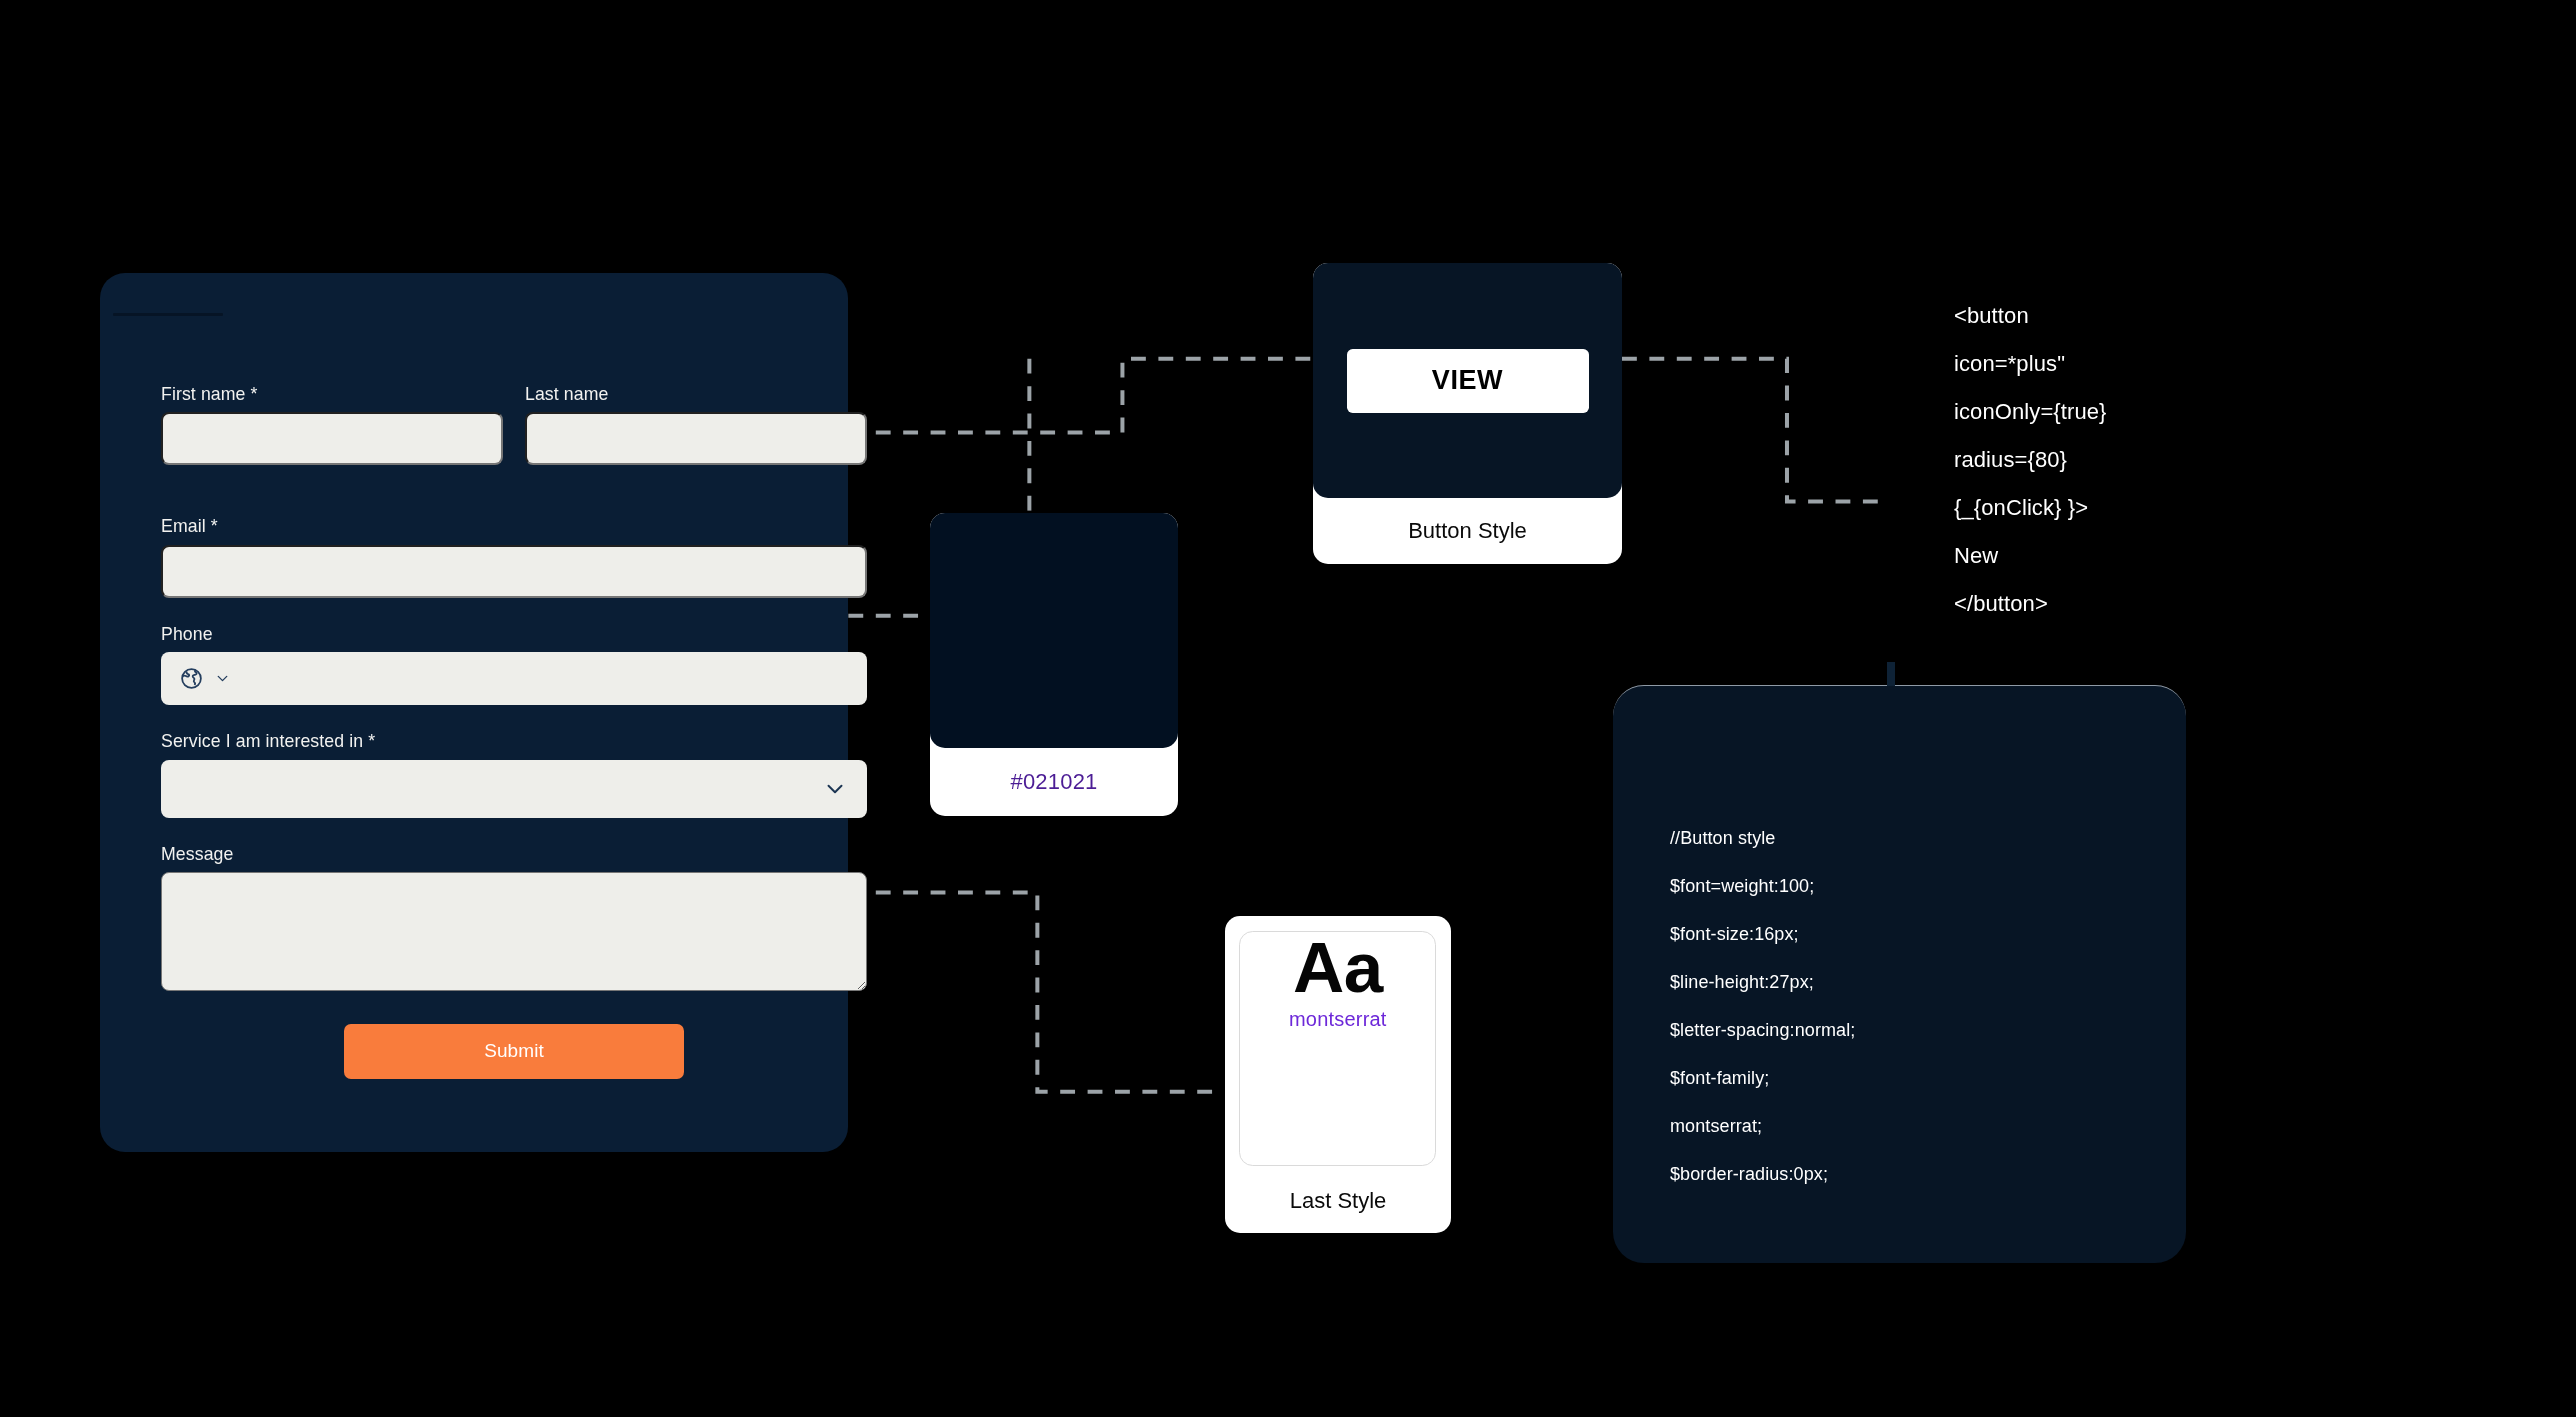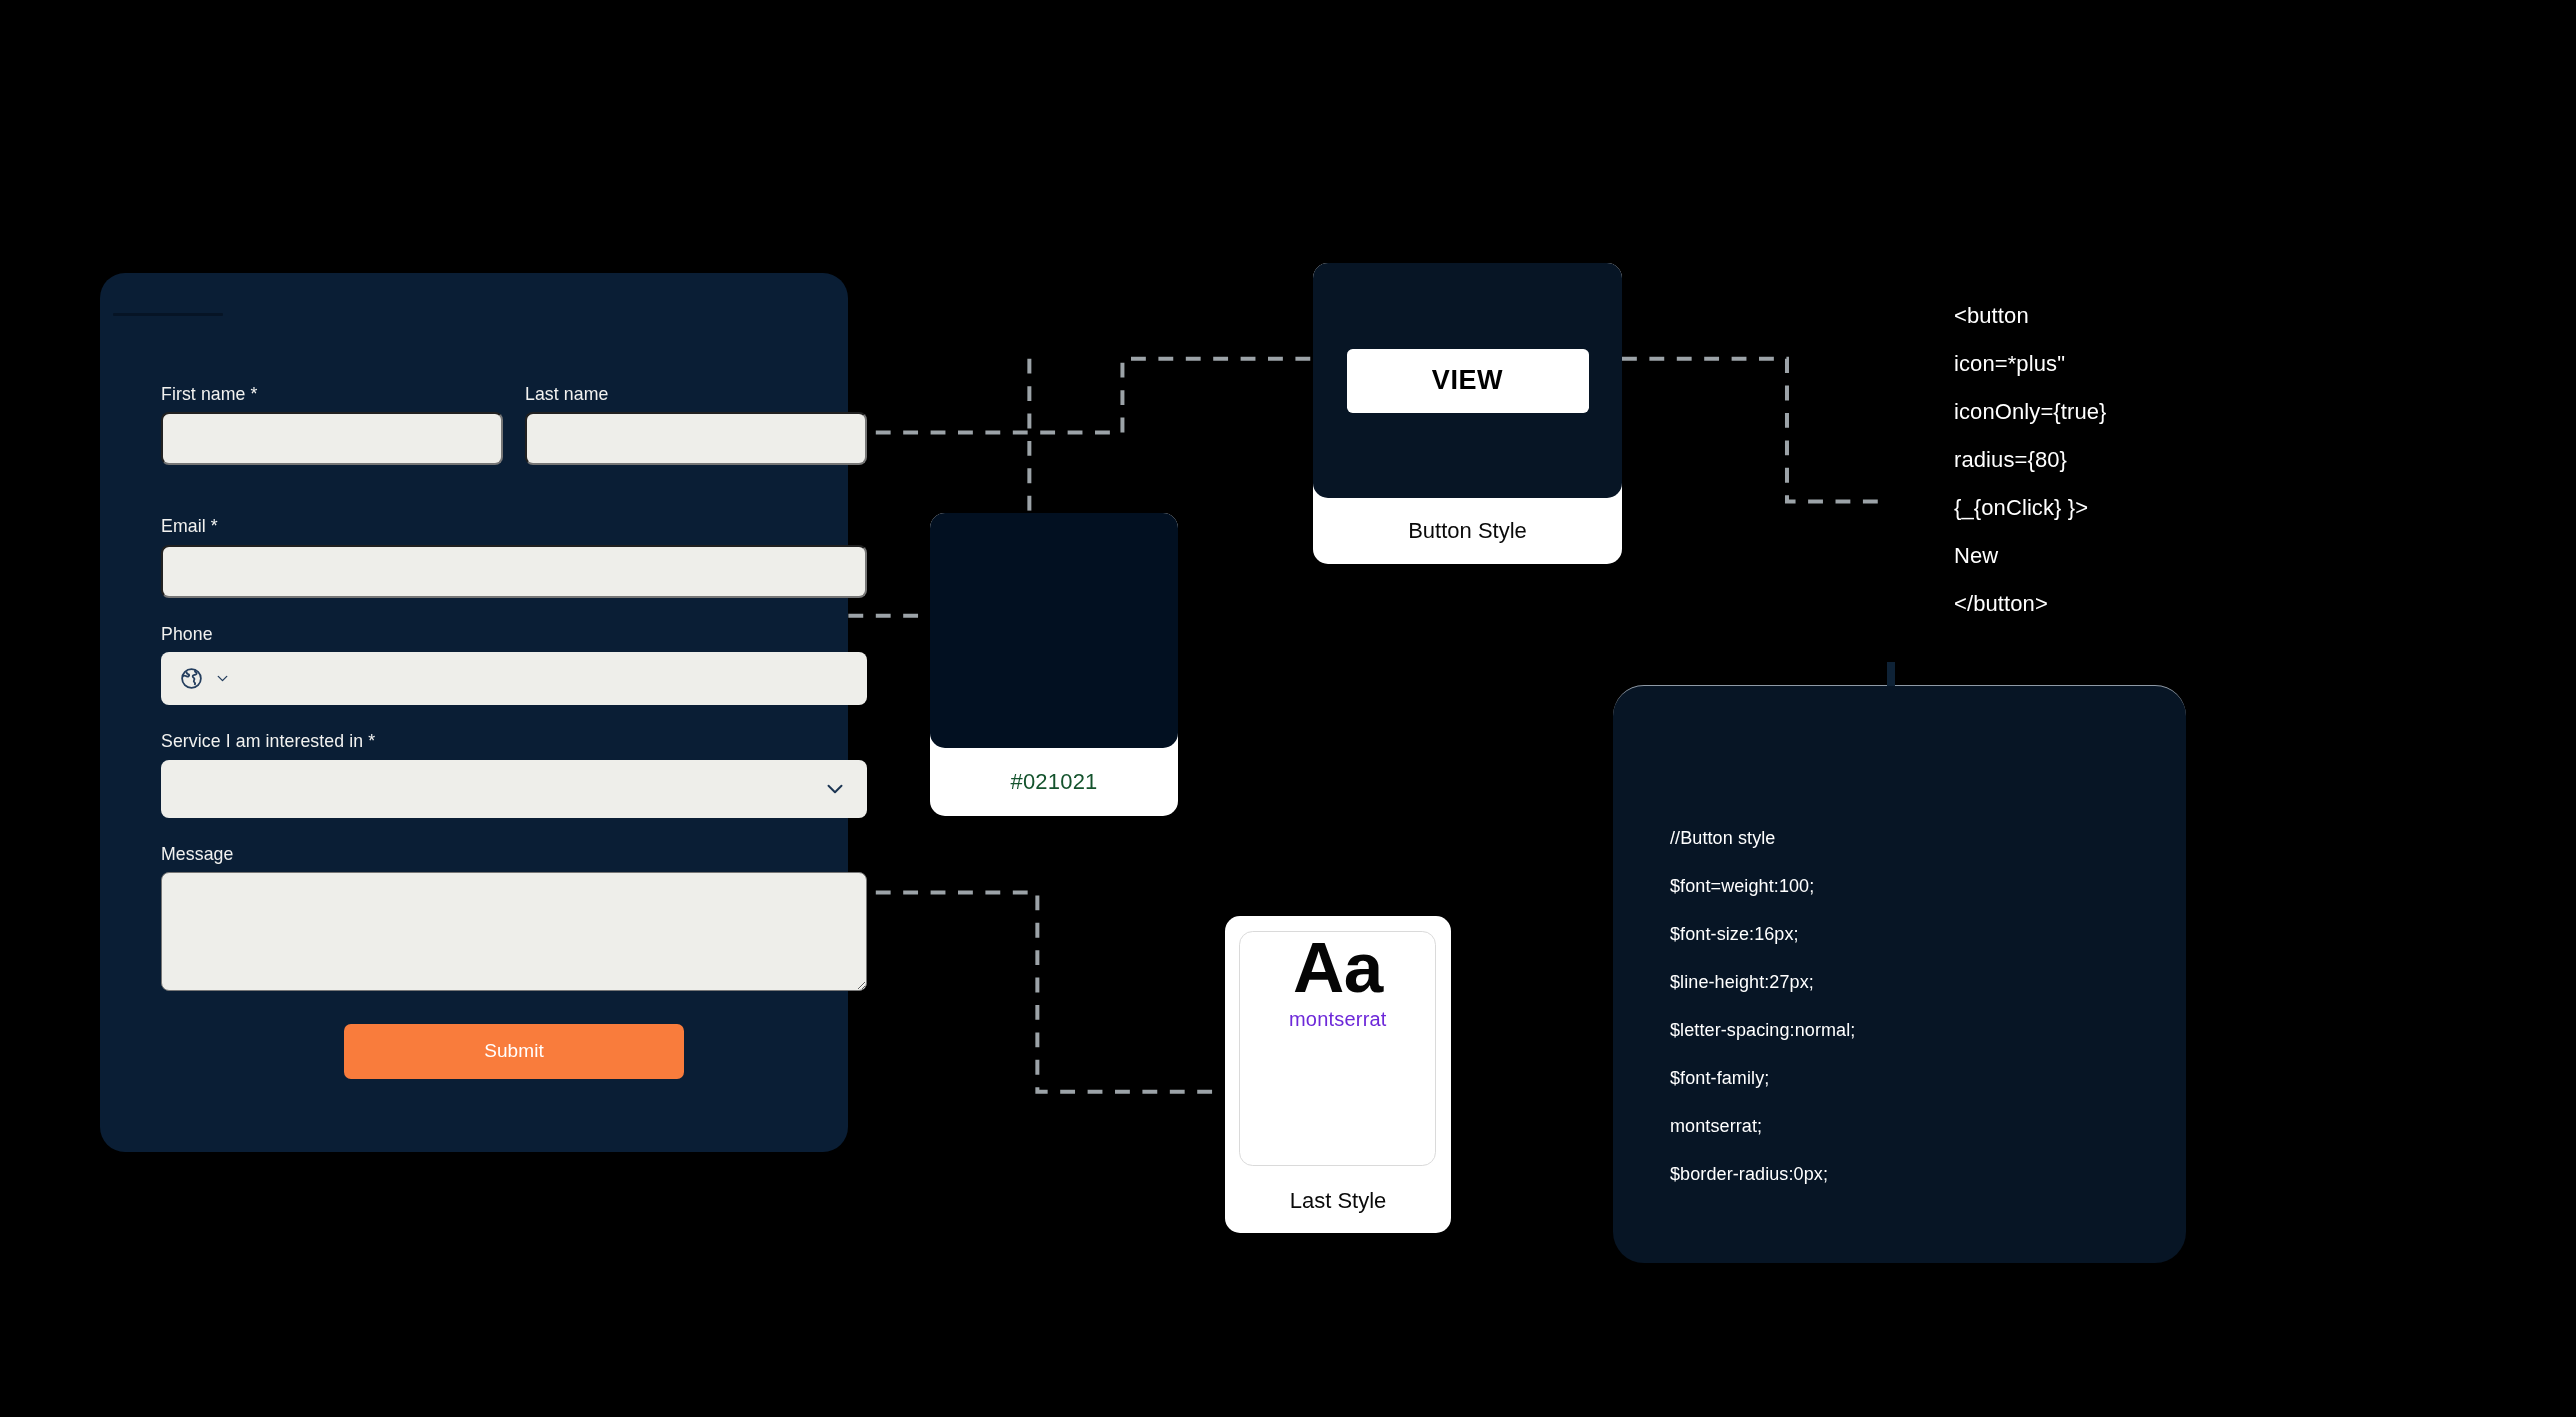--- a/index.html
+++ b/index.html
@@ -157,21 +157,21 @@
   }
   .swatch-label {
     position: absolute;
     left: 0;
     top: 235px;
     width: 248px;
     height: 67px;
     display: flex;
     align-items: center;
     justify-content: center;
-    color: #14532d;
+    color: #4c1d95;
     font-size: 22px;
     letter-spacing: 0.2px;
   }
 
   
   .btnstyle-card {
     position: absolute;
     left: 1313px;
     top: 263px;
     width: 309px;

